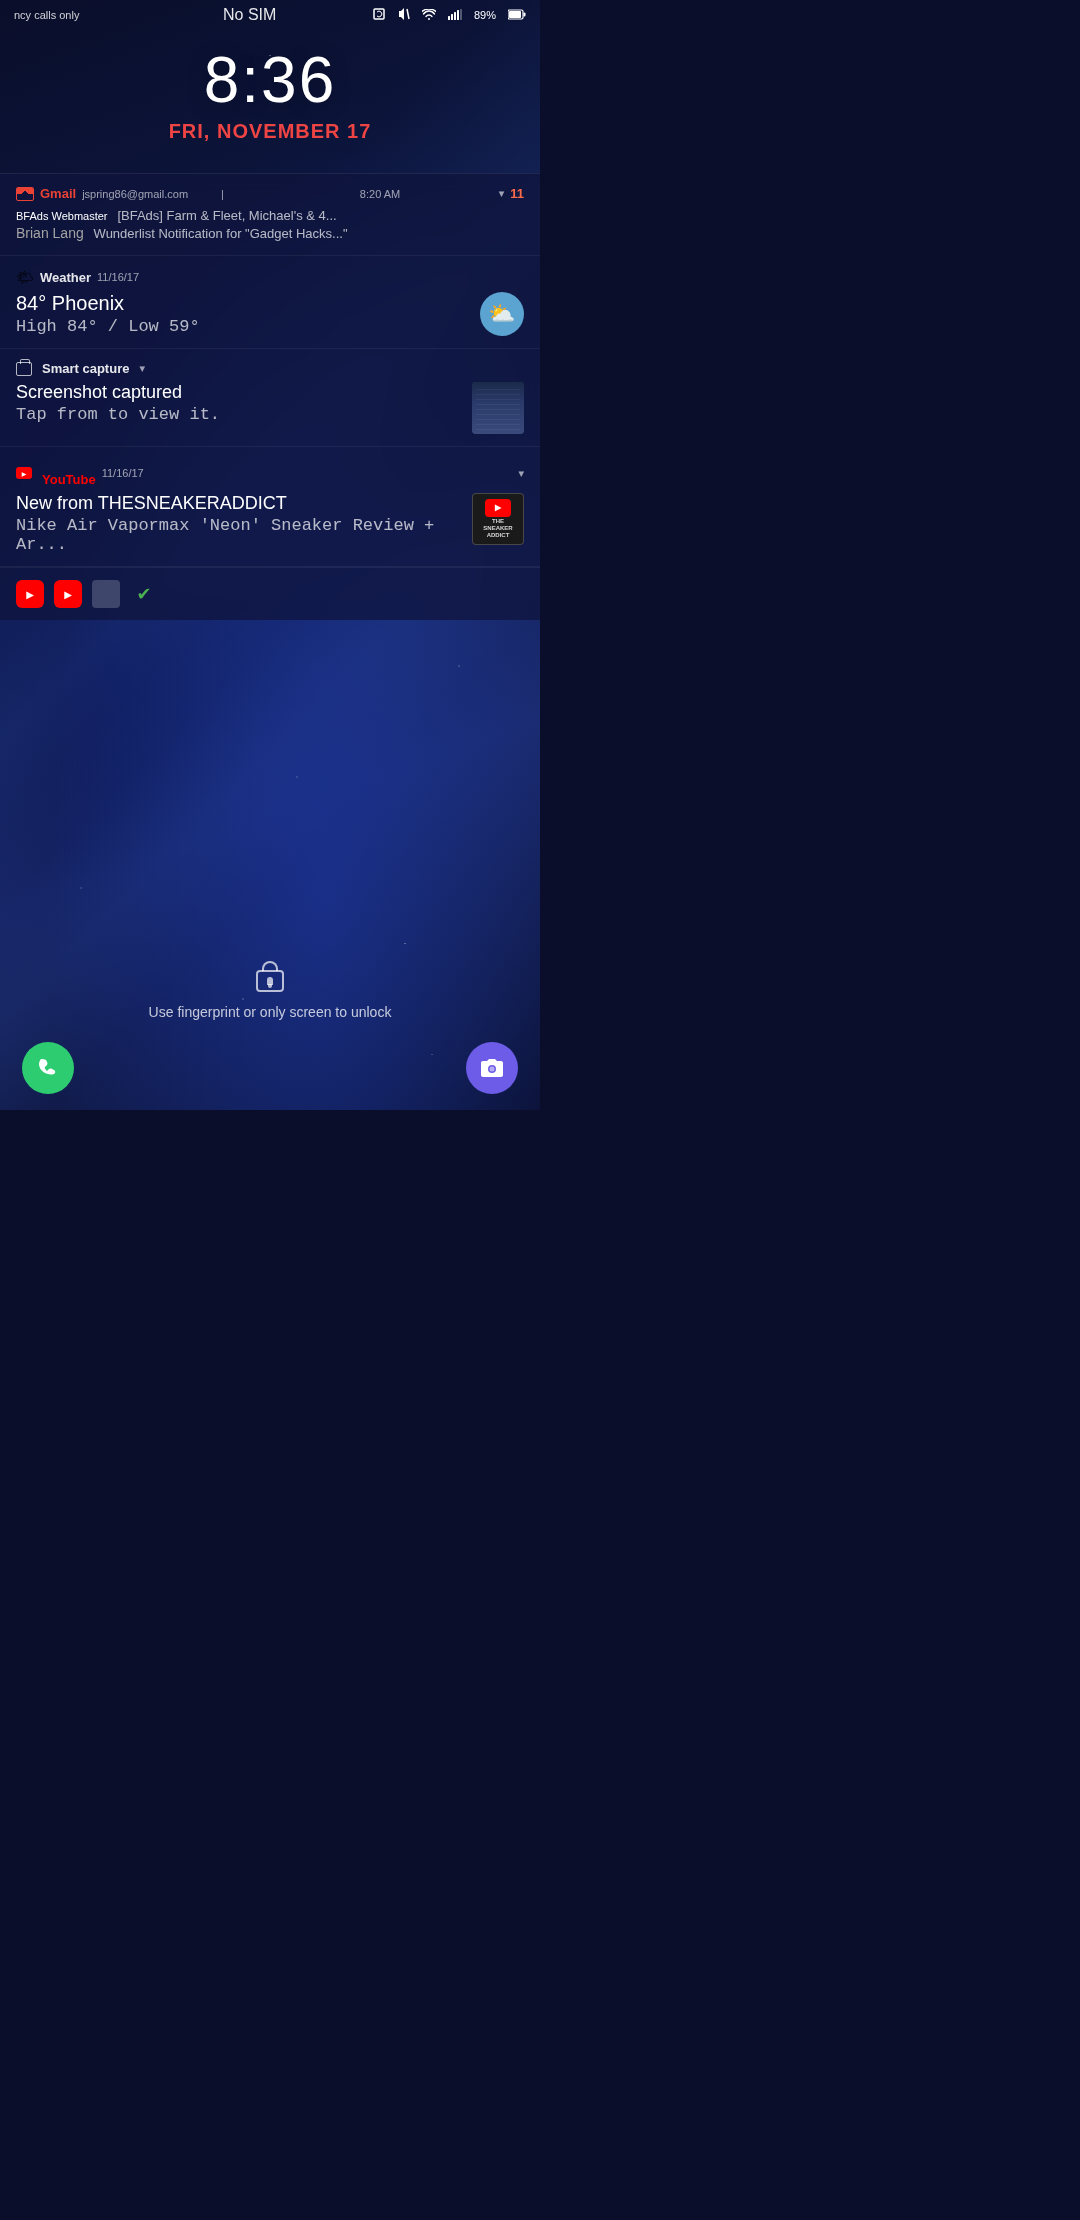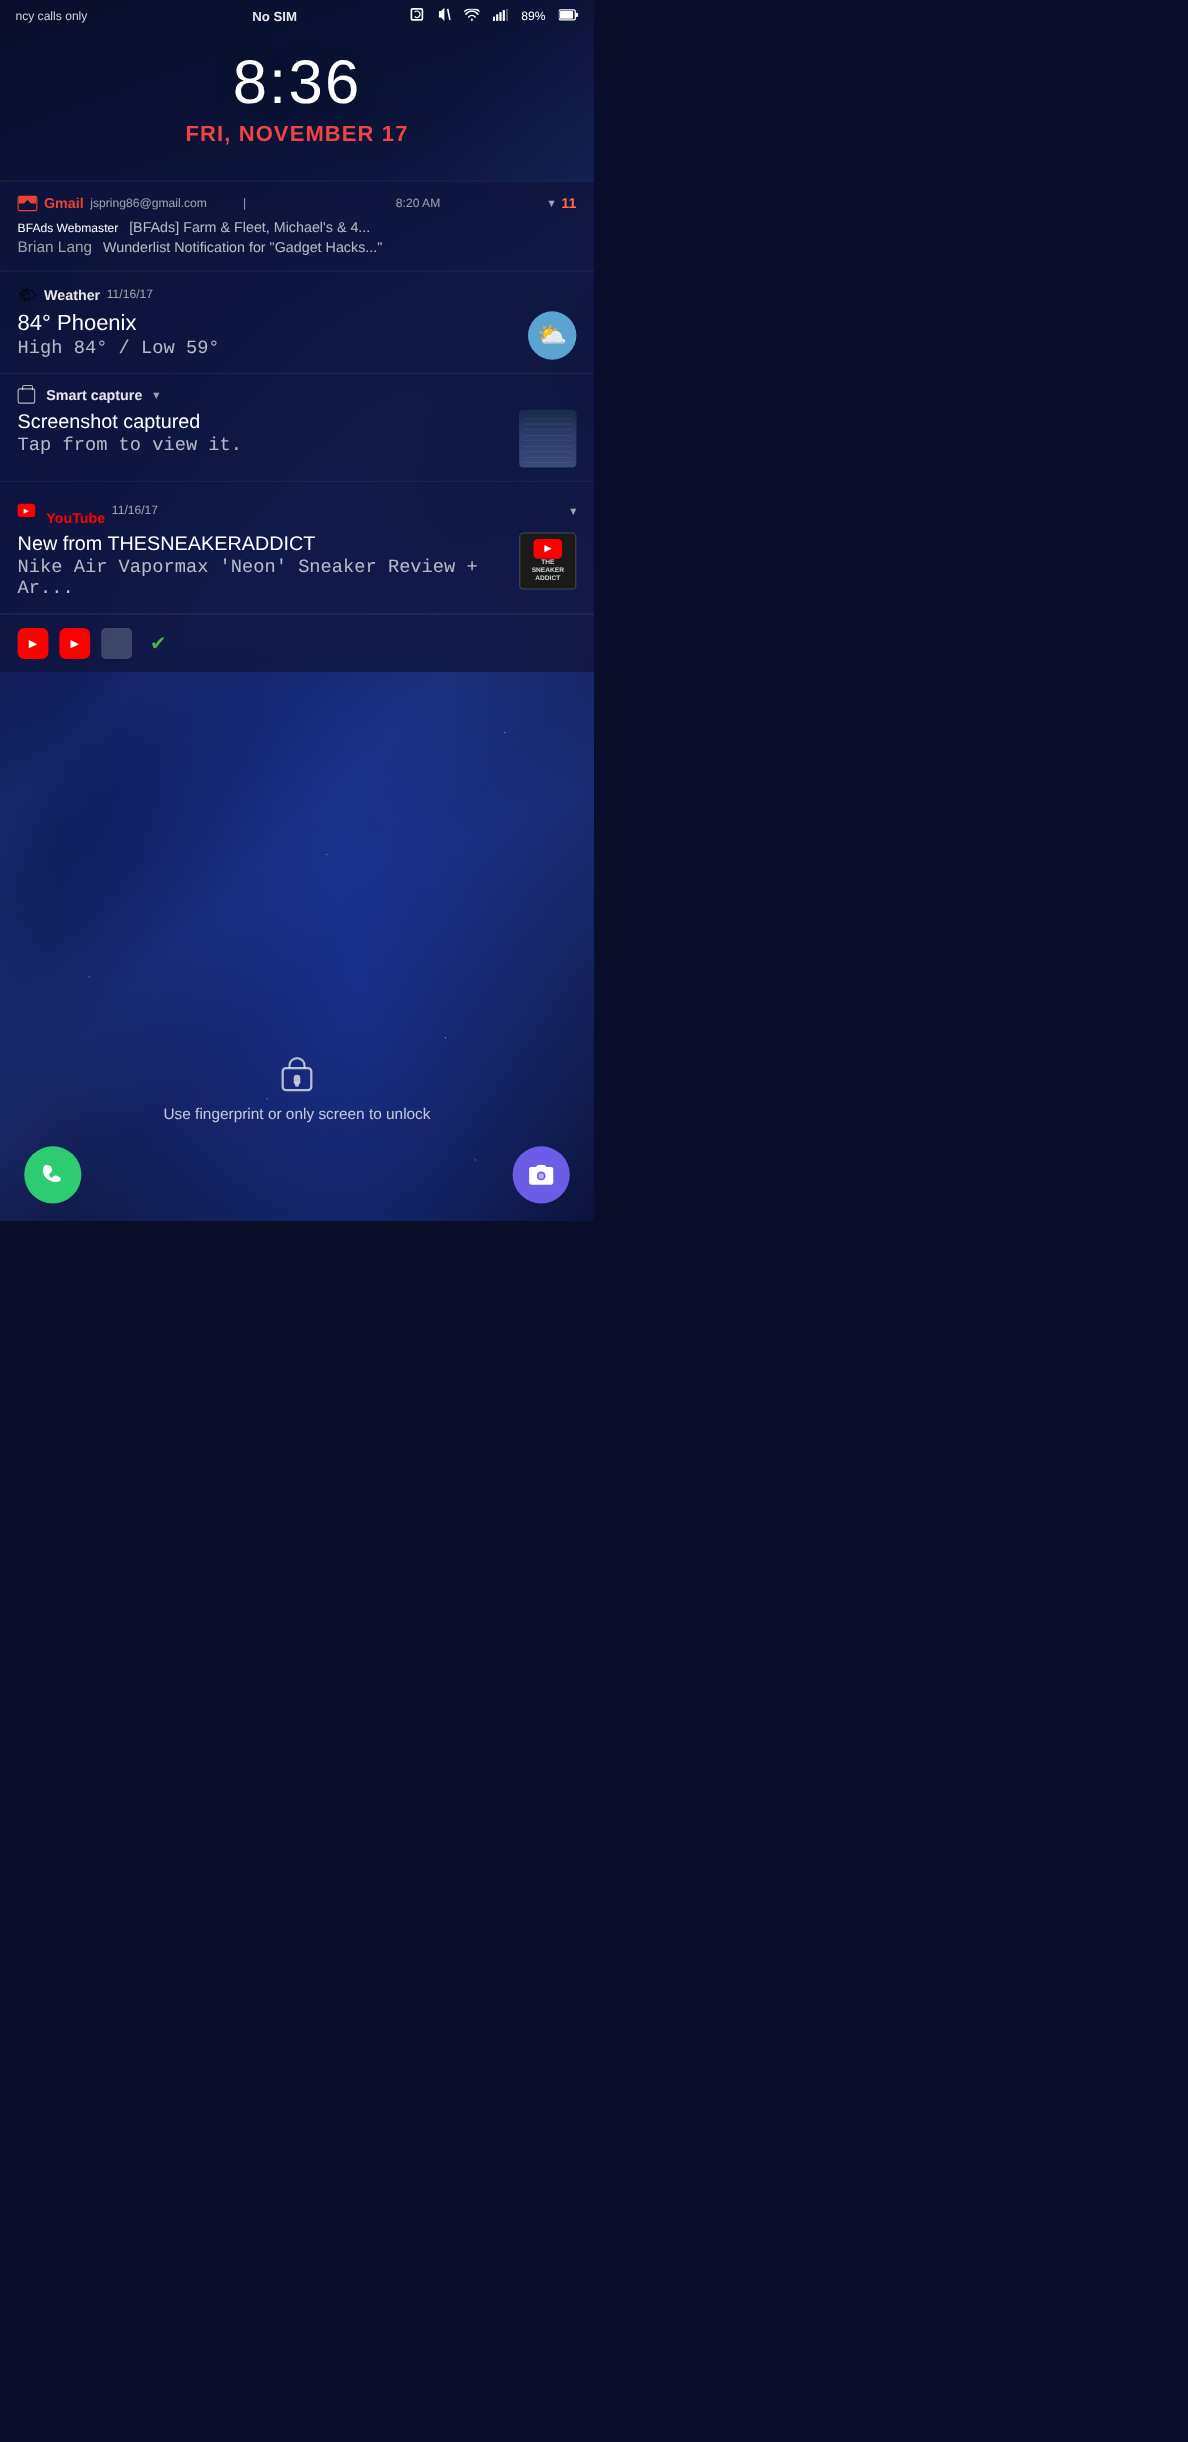--- a/index.html
+++ b/index.html
@@ -77,22 +77,22 @@
       color: rgba(255,255,255,0.9);
       flex-shrink: 0;
     }
 
     .status-left {
       font-size: 11px;
       color: rgba(255,255,255,0.8);
     }
 
     .status-center {
-      font-size: 12px;
-      font-weight: 700;
+      font-size: 16px;
+      font-weight: 400;
       padding-left: 48px;
     }
 
     .status-right {
       display: flex;
       align-items: center;
       gap: 12px;
       font-size: 11px;
     }
 
@@ -104,21 +104,21 @@
     
     .clock-area {
       display: flex;
       flex-direction: column;
       align-items: center;
       padding: 20px 0 30px;
       flex-shrink: 0;
     }
 
     .clock-time {
-      font-size: 56px;
+      font-size: 64px;
       font-weight: 200;
       color: white;
       letter-spacing: 2px;
       line-height: 1;
       text-shadow: 0 2px 20px rgba(0,0,0,0.3);
     }
 
     .clock-date {
       font-size: 20px;
       font-weight: 600;

